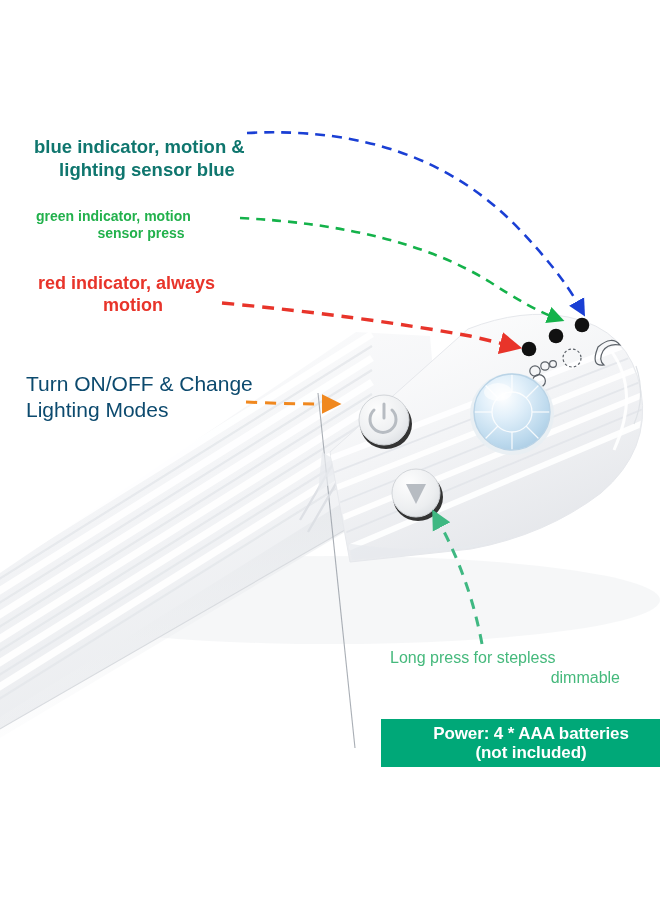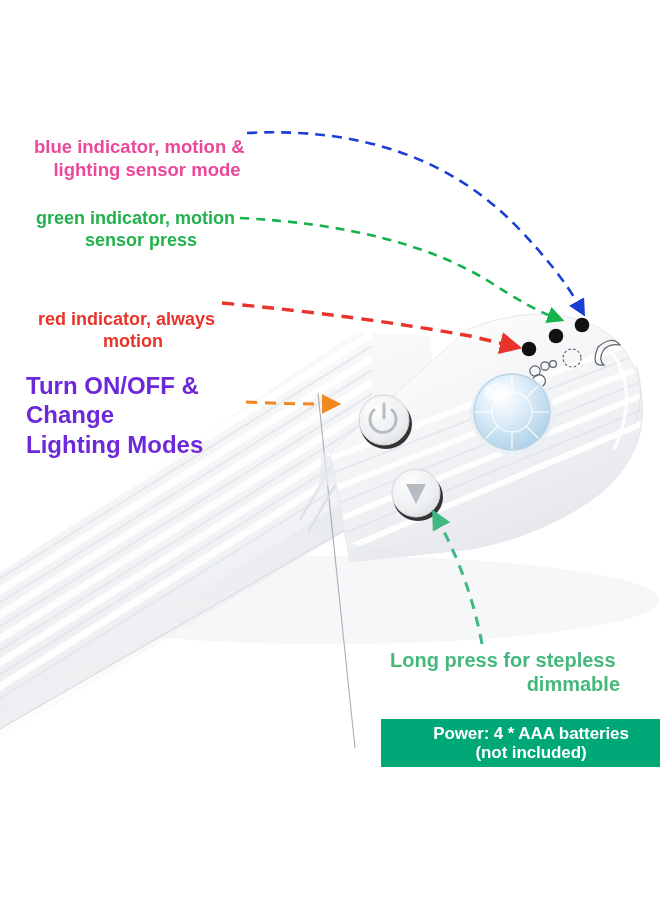--- a/index.html
+++ b/index.html
@@ -11,49 +11,49 @@
     position:relative;
   }
   #stage{position:absolute;inset:0;width:660px;height:900px;}
   #art{position:absolute;left:0;top:0;width:660px;height:900px;}
 
   .label{position:absolute;line-height:1.22;font-weight:600;}
   .label span{display:block;}
 
   #label-blue{
     left:34px;top:136px;width:226px;
-    color:#ec4899;font-size:18.5px;text-align:center;
+    color:#0f766e;font-size:18.5px;text-align:center;
   }
   #label-blue .l1{text-align:left;}
   #label-blue .l2{text-align:center;}
 
   #label-green{
     left:36px;top:208px;width:210px;
-    color:#22b14c;font-size:18px;text-align:center;
+    color:#22b14c;font-size:14px;text-align:center;
   }
   #label-green .l1{text-align:left;}
   #label-green .l2{text-align:center;}
 
   #label-red{
-    left:38px;top:309px;width:190px;
+    left:38px;top:273px;width:190px;
     color:#e8342a;font-size:18px;text-align:center;
   }
   #label-red .l1{text-align:left;}
   #label-red .l2{text-align:center;}
 
   #label-orange{
     left:26px;top:371px;width:252px;
-    color:#6d28d9;font-size:24px;text-align:center;font-weight:700;
+    color:#0c4a6e;font-size:21px;text-align:center;font-weight:400;
   }
   #label-orange .l1{text-align:left;}
   #label-orange .l2{text-align:left;}
 
   #label-dim{
     left:390px;top:648px;width:230px;
-    color:#45b97c;font-size:20px;text-align:center;font-weight:700;
+    color:#45b97c;font-size:16px;text-align:center;font-weight:400;
   }
   #label-dim .l1{text-align:left;}
   #label-dim .l2{text-align:right;padding-left:4px;}
 
   #power-banner{
     position:absolute;left:381px;top:719px;width:300px;height:48px;
     background:#00a878;
     display:flex;flex-direction:column;align-items:center;justify-content:center;
     color:#ffffff;font-size:17px;font-weight:bold;line-height:1.12;
     letter-spacing:-0.1px;
@@ -241,21 +241,21 @@
       <path d="M247,133 Q420,124 520,230 Q560,272 578,304" stroke="#1a3fd4" stroke-width="2.6" stroke-dasharray="10 7" marker-end="url(#arrowBlue)"></path>
       <path d="M240,218 Q400,226 490,282 Q530,308 551,316" stroke="#14b24a" stroke-width="2.6" stroke-dasharray="9 7" marker-end="url(#arrowGreen)"></path>
       <path d="M222,303 Q360,316 470,336 L504,344" stroke="#e8342a" stroke-width="3.4" stroke-dasharray="12 8" marker-end="url(#arrowRed)"></path>
       <path d="M246,402 Q290,404 325,404" stroke="#f0881f" stroke-width="3" stroke-dasharray="11 8" marker-end="url(#arrowOrange)"></path>
       <path d="M482,644 Q470,580 440,524" stroke="#3fb882" stroke-width="3" stroke-dasharray="10 8" marker-end="url(#arrowTeal)"></path>
     </g>
   </svg>
 
   <div class="label" id="label-blue">
     <span class="l1">blue indicator, motion &amp;</span>
-    <span class="l2">lighting sensor mode</span>
+    <span class="l2">lighting sensor blue</span>
   </div>
 
   <div class="label" id="label-green">
     <span class="l1">green indicator, motion</span>
     <span class="l2">sensor press</span>
   </div>
 
   <div class="label" id="label-red">
     <span class="l1">red indicator, always</span>
     <span class="l2">motion</span>

